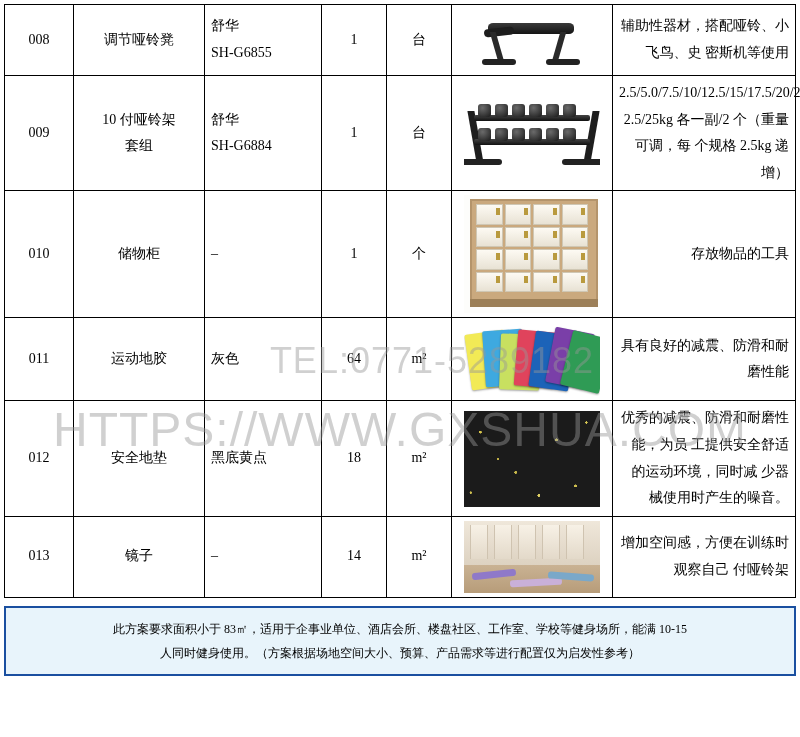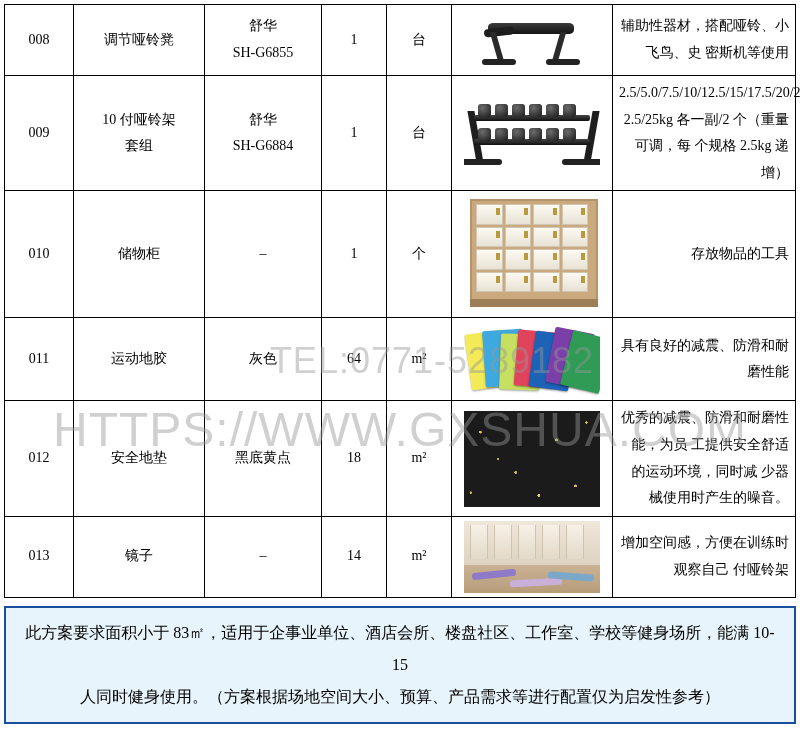--- a/index.html
+++ b/index.html
@@ -28,21 +28,21 @@
   }
   table.equip td {
     border: 1px solid #000;
     padding: 4px 6px;
     vertical-align: middle;
     font-size: 14px;
     line-height: 1.9;
   }
   td.c-no     { width: 56px;  text-align: center; }
   td.c-name   { width: 118px; text-align: center; }
-  td.c-model  { width: 104px; text-align: center; }
+  td.c-model  { width: 104px; }
   td.c-qty    { width: 52px;  text-align: center; }
   td.c-unit   { width: 52px;  text-align: center; }
   td.c-img    { width: 148px; text-align: center; padding: 5px 4px; }
   td.c-desc   { text-align: right; padding-left: 10px; padding-right: 10px; }
 
   .two-line span { display: block; }
 
   .imgbox {
     width: 136px;
     margin: 0 auto;
@@ -170,21 +170,21 @@
   .studio .mat {
     position: absolute; height: 7px; border-radius: 3px;
   }
 
   
   .note {
     margin: 8px 4px 0 4px;
     border: 2px solid #1a4fa0;
     background: #e8f4fb;
     padding: 9px 14px;
-    font-size: 16px;
+    font-size: 12px;
     line-height: 2.0;
     text-align: center;
   }
   .note span { display: block; }
 
   
   .watermark {
     position: absolute;
     left: 0; top: 0; width: 800px; height: 737px;
     pointer-events: none;

